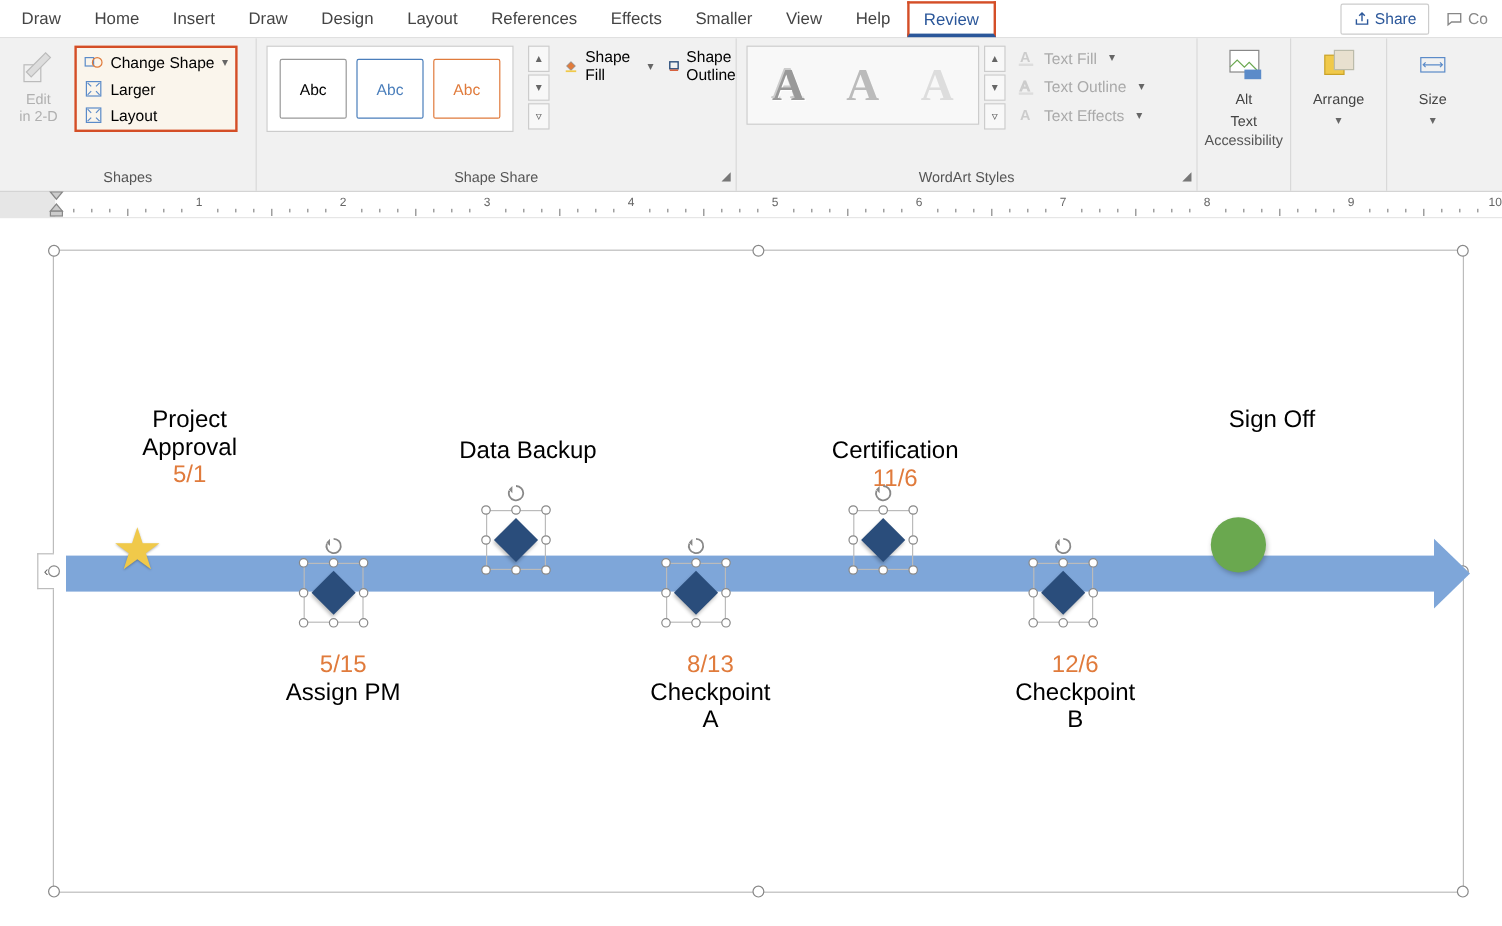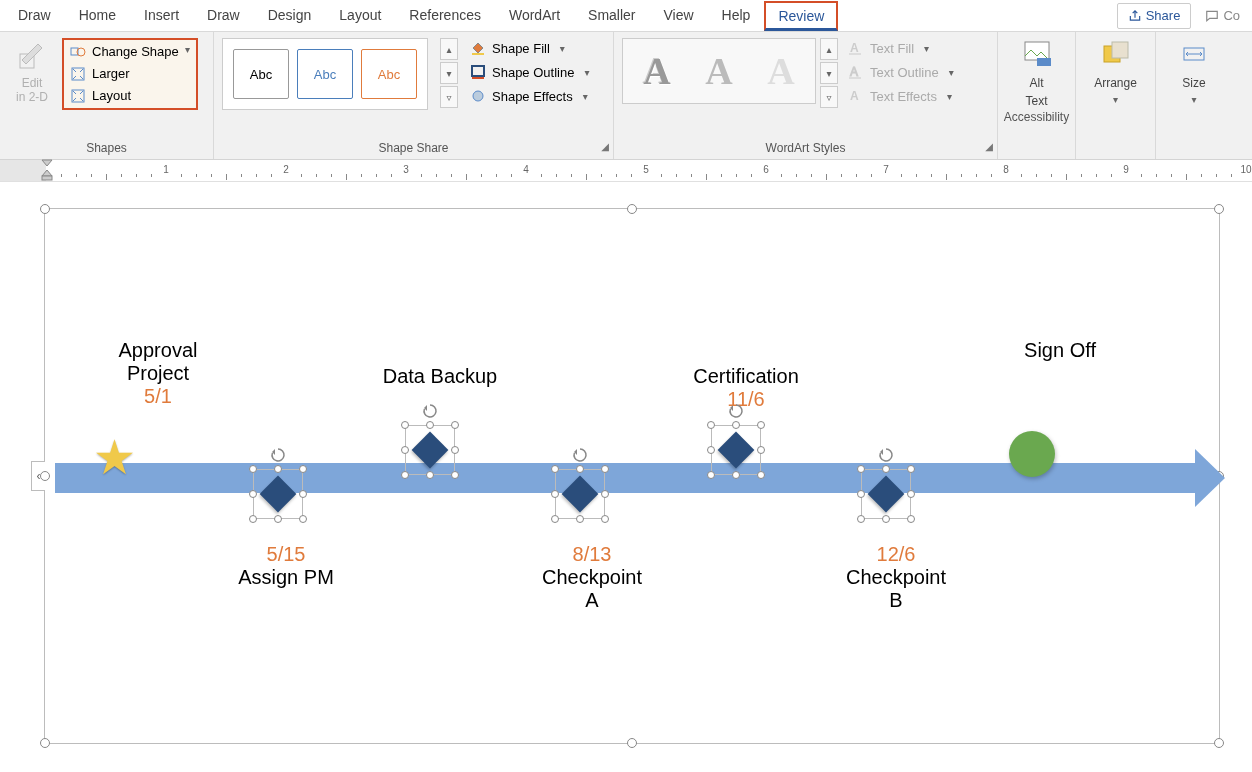--- a/index.html
+++ b/index.html
@@ -20,33 +20,33 @@
   .group { border-right: 1px solid #d9d9d9; display: flex; flex-direction: column; }
   .group-body { flex: 1; display: flex; align-items: flex-start; padding: 6px 8px 0 8px; }
   .group-label { text-align: center; font-size: 12px; color: #555; padding: 2px 0 4px; position: relative; }
   .group-label .launcher { position: absolute; right: 4px; top: 2px; font-size: 10px; color: #777; }
 
   
   .shapes-group .group-body { gap: 6px; }
   .edit2d { display: flex; flex-direction: column; align-items: center; width: 48px; color: #b0b0b0; font-size: 12px; padding-top: 2px; }
   .edit2d svg { margin-bottom: 4px; }
   .shape-actions { border: 2px solid #d44e27; background: #faf5ec; padding: 2px; display: flex; flex-direction: column; gap: 2px; width: 136px; }
-  .shape-action { display: flex; align-items: flex-start; gap: 6px; font-size: 13px; padding: 2px 4px; cursor: pointer; }
+  .shape-action { display: flex; align-items: center; gap: 6px; font-size: 13px; padding: 2px 4px; cursor: pointer; }
   .shape-action svg { flex-shrink: 0; }
   .chev { margin-left: auto; font-size: 10px; color: #666; }
 
   
   .styles-group .group-body { gap: 8px; align-items: flex-start; }
   .style-gallery { display: flex; gap: 8px; border: 1px solid #ccc; background:#fff; padding: 10px; }
   .style-swatch { width: 56px; height: 50px; border: 1px solid #999; display: flex; align-items: center; justify-content: center; font-size: 13px; border-radius: 2px; }
   .style-swatch.blue { border-color: #4a7ebb; color: #4a7ebb; }
   .style-swatch.orange { border-color: #e07b3c; color: #e07b3c; }
   .gallery-more { display:flex; flex-direction:column; gap:2px; margin-left:4px; }
   .gallery-more .sbtn { width:18px; height:22px; border:1px solid #ccc; background:#f8f8f8; display:flex; align-items:center; justify-content:center; font-size:10px; color:#666; cursor:pointer; }
-  .shape-fx { display:flex; flex-direction:column; gap:4px; }
+  .shape-fx { display:flex; flex-direction:row; gap:4px; }
   .fx-btn { display:flex; align-items:center; gap:6px; font-size:13px; padding:2px 4px; cursor:pointer; }
   .fx-btn .chev { margin-left:4px; }
 
   
   .wa-gallery { display:flex; gap:6px; border:1px solid #ccc; background:#f8f8f8; padding:6px; }
   .wa-swatch { width:56px; height:52px; display:flex; align-items:center; justify-content:center; font-family: Georgia, serif; font-size:38px; font-weight:bold; color:#bbb; }
   .wa-swatch.a1 { color:#999; text-shadow: 1px 1px #fff, -1px -1px #ccc; }
   .wa-fx { display:flex; flex-direction:column; gap:4px; margin-left:6px; }
   .wa-fx .fx-btn { color:#aaa; }
 
@@ -96,21 +96,21 @@
 <body>
 
 <div class="tabs">
   <div class="tab">Draw</div>
   <div class="tab">Home</div>
   <div class="tab">Insert</div>
   <div class="tab">Draw</div>
   <div class="tab">Design</div>
   <div class="tab">Layout</div>
   <div class="tab">References</div>
-  <div class="tab">WordArt</div>
+  <div class="tab">Effects</div>
   <div class="tab">Smaller</div>
   <div class="tab">View</div>
   <div class="tab">Help</div>
   <div class="tab special active tab-highlight">Review</div>
   <div class="tabs-spacer"></div>
   <div class="share-btn">
     <svg width="14" height="14" viewBox="0 0 24 24">
         <path fill="none" stroke="#2b579a" stroke-width="2" d="M4 12v7h16v-7M12 3v12M8 7l4-4 4 4"></path>
       </svg>
     <span>Share</span>
@@ -385,22 +385,22 @@
     <div class="sel-handle" style="left:0;top:50%"></div>
     <div class="sel-handle" style="left:100%;top:50%"></div>
     <div class="sel-handle" style="left:0;top:100%"></div>
     <div class="sel-handle" style="left:50%;top:100%"></div>
     <div class="sel-handle" style="left:100%;top:100%"></div>
 
     <div class="arrow-bar"></div>
     <div class="arrow-head"></div>
 
     <div class="ms" style="left:28px; top:130px; width:170px">
+      <div>Project</div>
       <div>Approval</div>
-      <div>Project</div>
       <div class="date">5/1</div>
     </div>
     <div class="ms" style="left:310px; top:156px; width:170px">
       <div>Data Backup</div>
     </div>
     <div class="ms" style="left:616px; top:156px; width:170px">
       <div>Certification</div>
       <div class="date">11/6</div>
     </div>
     <div class="ms" style="left:930px; top:130px; width:170px">

